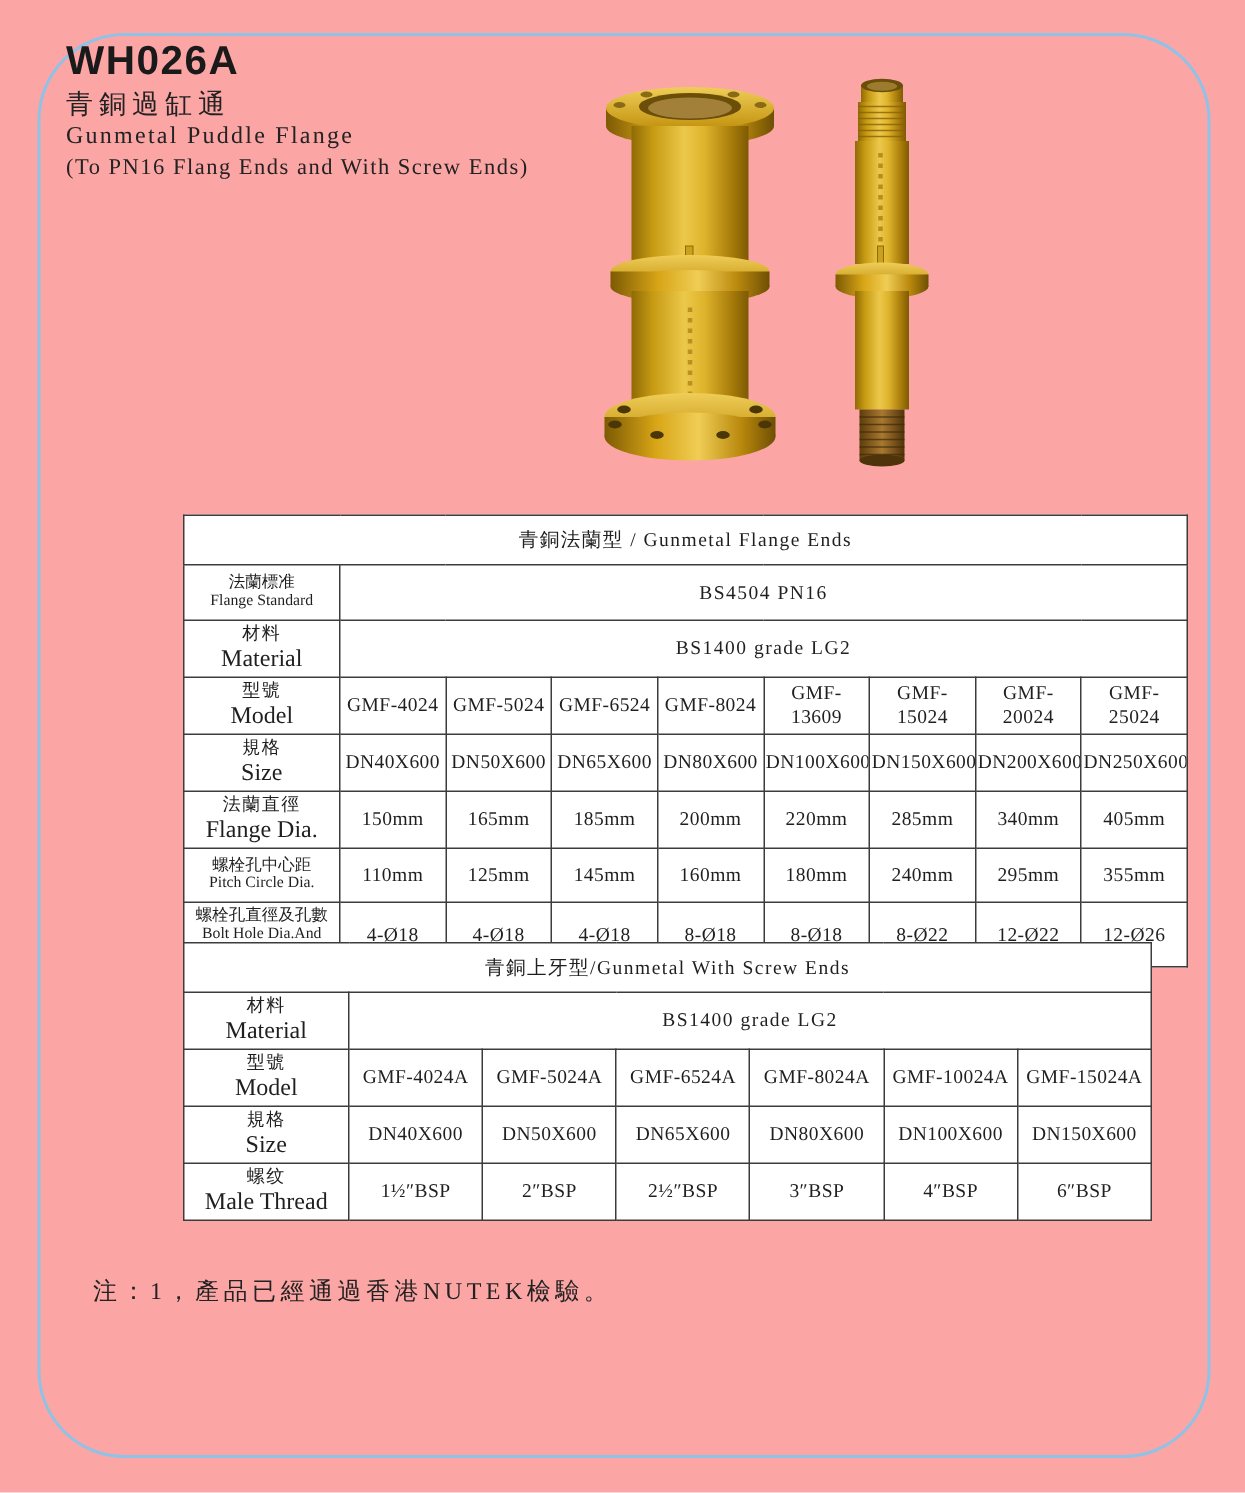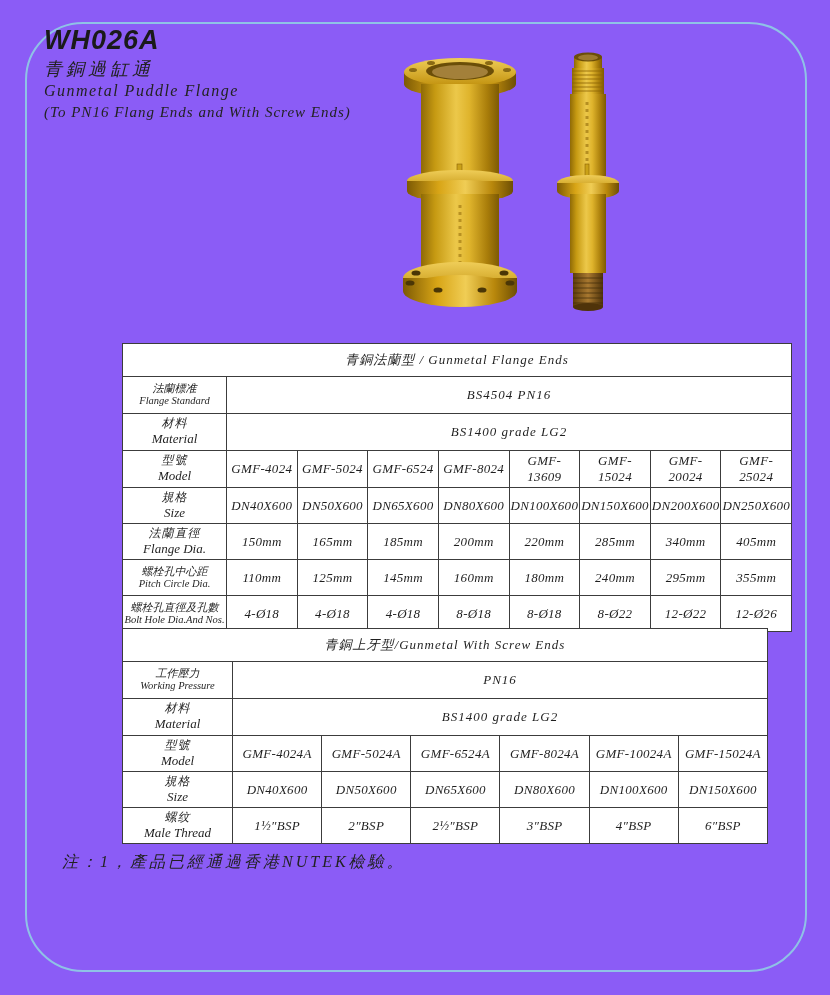--- a/index.html
+++ b/index.html
@@ -1,17 +1,17 @@
 <!DOCTYPE html>
 <html><head>
 <meta charset="utf-8">
 <style>
   html,body{margin:0;padding:0;background:#fff;}
-  .page{position:relative;width:830px;height:995px;background:#8b5cf6;overflow:hidden;
-        font-family:"Liberation Serif","DejaVu Serif",serif;color:#222;font-style:italic;}
+  .page{position:relative;width:830px;height:995px;background:#fca5a5;overflow:hidden;
+        font-family:"Liberation Serif","DejaVu Serif",serif;color:#222;}
   .frame{position:absolute;left:25px;top:22px;width:778px;height:946px;
          border:2px solid #8fc2e6;border-radius:58px;}
   
   .hdr{position:absolute;left:44px;top:26px;}
   .code{font-family:"Liberation Sans","DejaVu Sans",sans-serif;font-weight:bold;
         font-size:27px;letter-spacing:1px;color:#1a1a1a;line-height:1.05;}
   .t-zh{font-size:18px;letter-spacing:4px;margin-top:3px;color:#222;}
   .t-en{font-size:16px;letter-spacing:1.5px;margin-top:1px;color:#222;}
   .t-sub{font-size:15px;letter-spacing:1px;margin-top:4px;color:#222;}
   
@@ -19,21 +19,21 @@
   
   .tbl-wrap{position:absolute;margin-left:44px;}
   #tbl0{left:78px;top:343px;width:670px;}
   #tbl1{left:78px;top:628px;width:646px;}
   table.spec-table{border-collapse:collapse;table-layout:fixed;width:100%;background:#fff;}
   table.spec-table td{border:1px solid #3c3c3c;text-align:center;vertical-align:middle;
         padding:2px 1px;font-size:13px;color:#1f1f1f;overflow:hidden;}
   td.t-title{height:28px;font-size:15px;letter-spacing:1px;}
   td.lab{padding:3px 1px;}
   td.lab .zh{font-size:12px;letter-spacing:1px;line-height:1.15;}
-  td.lab .en{font-size:13px;line-height:1.2;}
+  td.lab .en{font-size:16px;line-height:1.2;}
   td.lab.sm .zh{font-size:11px;letter-spacing:0;}
   td.lab.sm .en{font-size:10.5px;letter-spacing:0;}
   td.val{height:31px;font-size:12.5px;letter-spacing:0.3px;}
   td.valspan{height:32px;font-size:14px;letter-spacing:1px;}
   
   .notes{position:absolute;left:62px;top:852px;font-size:16px;letter-spacing:3px;color:#222;}
   .notes .n1{line-height:1.3;}
   .notes .n2{margin-top:10px;margin-left:37px;line-height:1.3;}
 </style>
 </head>
@@ -264,27 +264,20 @@
           <col>
           <col>
           <col>
           <col>
         </colgroup>
         <tbody>
           <tr>
             <td colspan="7" class="t-title">青銅上牙型/Gunmetal With Screw Ends</td>
           </tr>
           <tr>
-            <td class="lab sm">
-              <div class="zh">工作壓力</div>
-              <div class="en">Working Pressure</div>
-            </td>
-            <td colspan="6" class="valspan">PN16</td>
-          </tr>
-          <tr>
             <td class="lab">
               <div class="zh">材料</div>
               <div class="en">Material</div>
             </td>
             <td colspan="6" class="valspan">BS1400 grade LG2</td>
           </tr>
           <tr>
             <td class="lab">
               <div class="zh">型號</div>
               <div class="en">Model</div>

